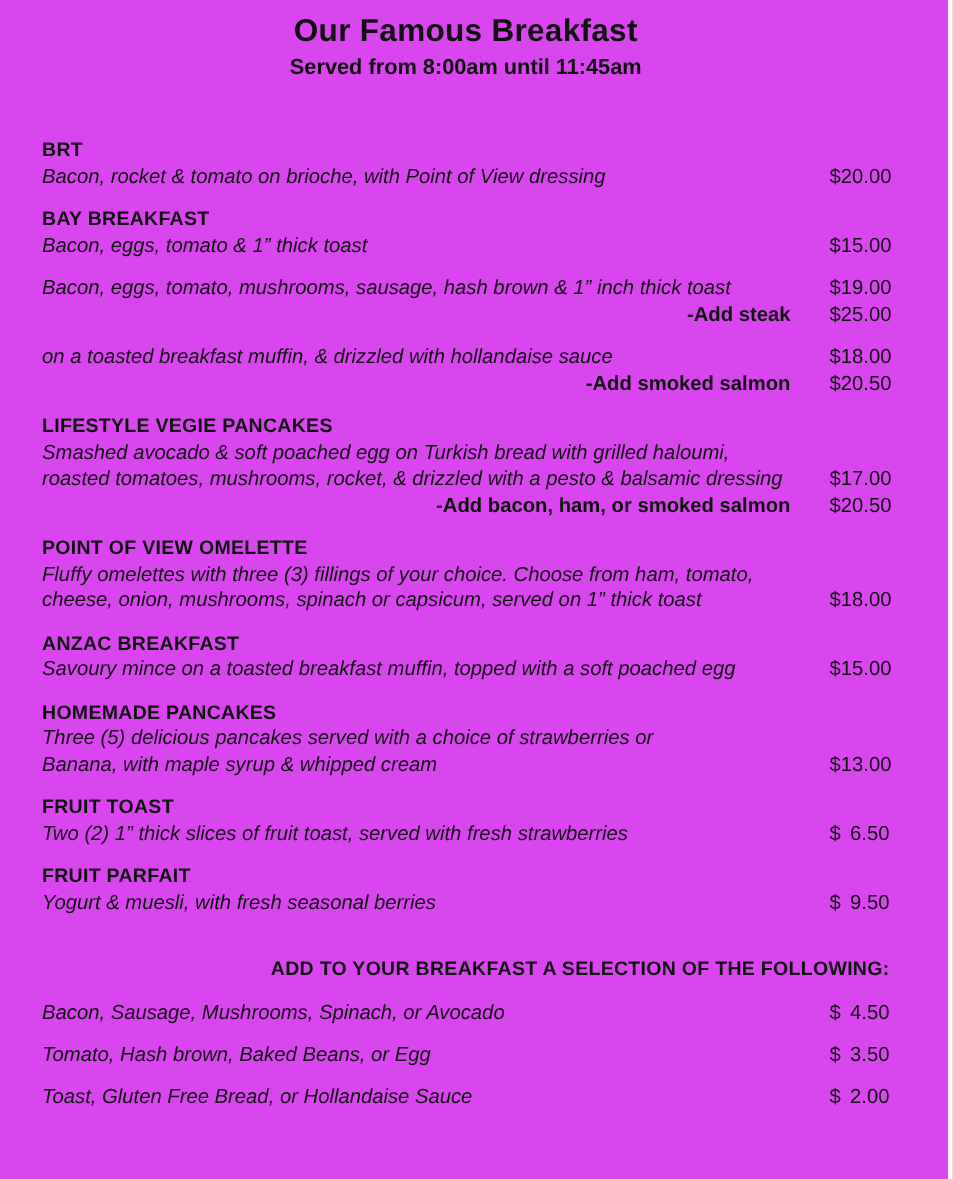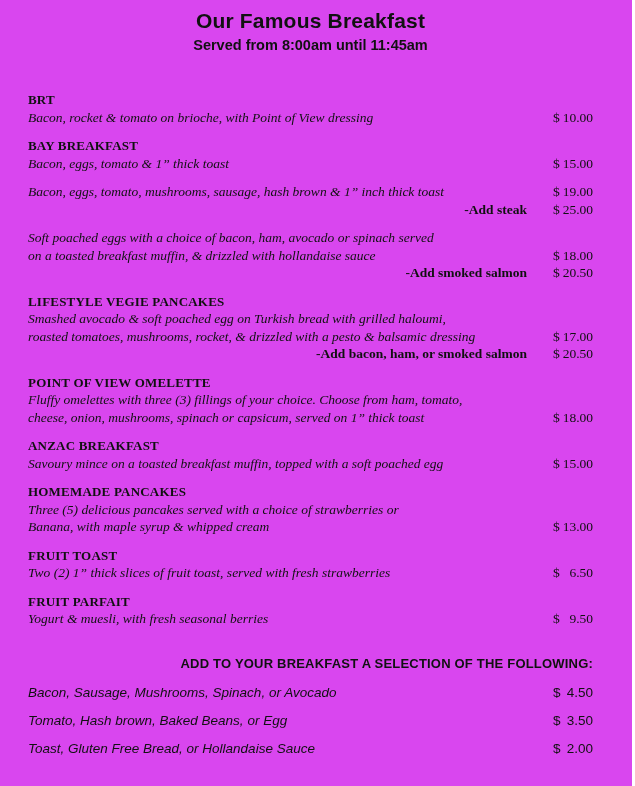--- a/index.html
+++ b/index.html
@@ -21,21 +21,21 @@
     margin: 0;
     letter-spacing: 0.2px;
   }
   .subtitle {
     font-size: 14.5px;
     font-weight: bold;
     line-height: 18px;
     margin-top: 2px;
   }
   .items { margin-top: 37px; }
-  .item { margin-bottom: 11px; font-family: Liberation Serif, serif; }
+  .item { margin-bottom: 11px; }
   .item-name {
     font-weight: bold;
     font-size: 13px;
     line-height: 17.5px;
     letter-spacing: 0.2px;
   }
   .row { display: flex; align-items: flex-end; line-height: 17.5px; }
   .row .text {
     flex: 1;
     font-style: italic;
@@ -77,21 +77,21 @@
   </header>
 
   <main class="items" id="items">
   <div class="item">
     <div class="item-name">BRT</div>
     <div class="rows">
   <div class="row">
     <span class="text">Bacon, rocket &amp; tomato on brioche, with Point of View dressing</span>
     <span class="price">
               <span>$</span>
-              <span>10.00</span>
+              <span>20.00</span>
             </span>
   </div>
 </div>
   </div>
 
   <div class="item">
     <div class="item-name">BAY BREAKFAST</div>
     <div class="rows">
   <div class="row">
     <span class="text">Bacon, eggs, tomato &amp; 1” thick toast</span>
@@ -118,24 +118,20 @@
     <span class="price">
               <span>$</span>
               <span>25.00</span>
             </span>
   </div>
 </div>
   </div>
 
   <div class="item">
     <div class="rows">
-  <div class="row">
-    <span class="text">Soft poached eggs with a choice of bacon, ham, avocado or spinach served</span>
-    <span class="price"></span>
-  </div>
 
   <div class="row">
     <span class="text">on a toasted breakfast muffin, &amp; drizzled with hollandaise sauce</span>
     <span class="price">
               <span>$</span>
               <span>18.00</span>
             </span>
   </div>
 
   <div class="row addon">

